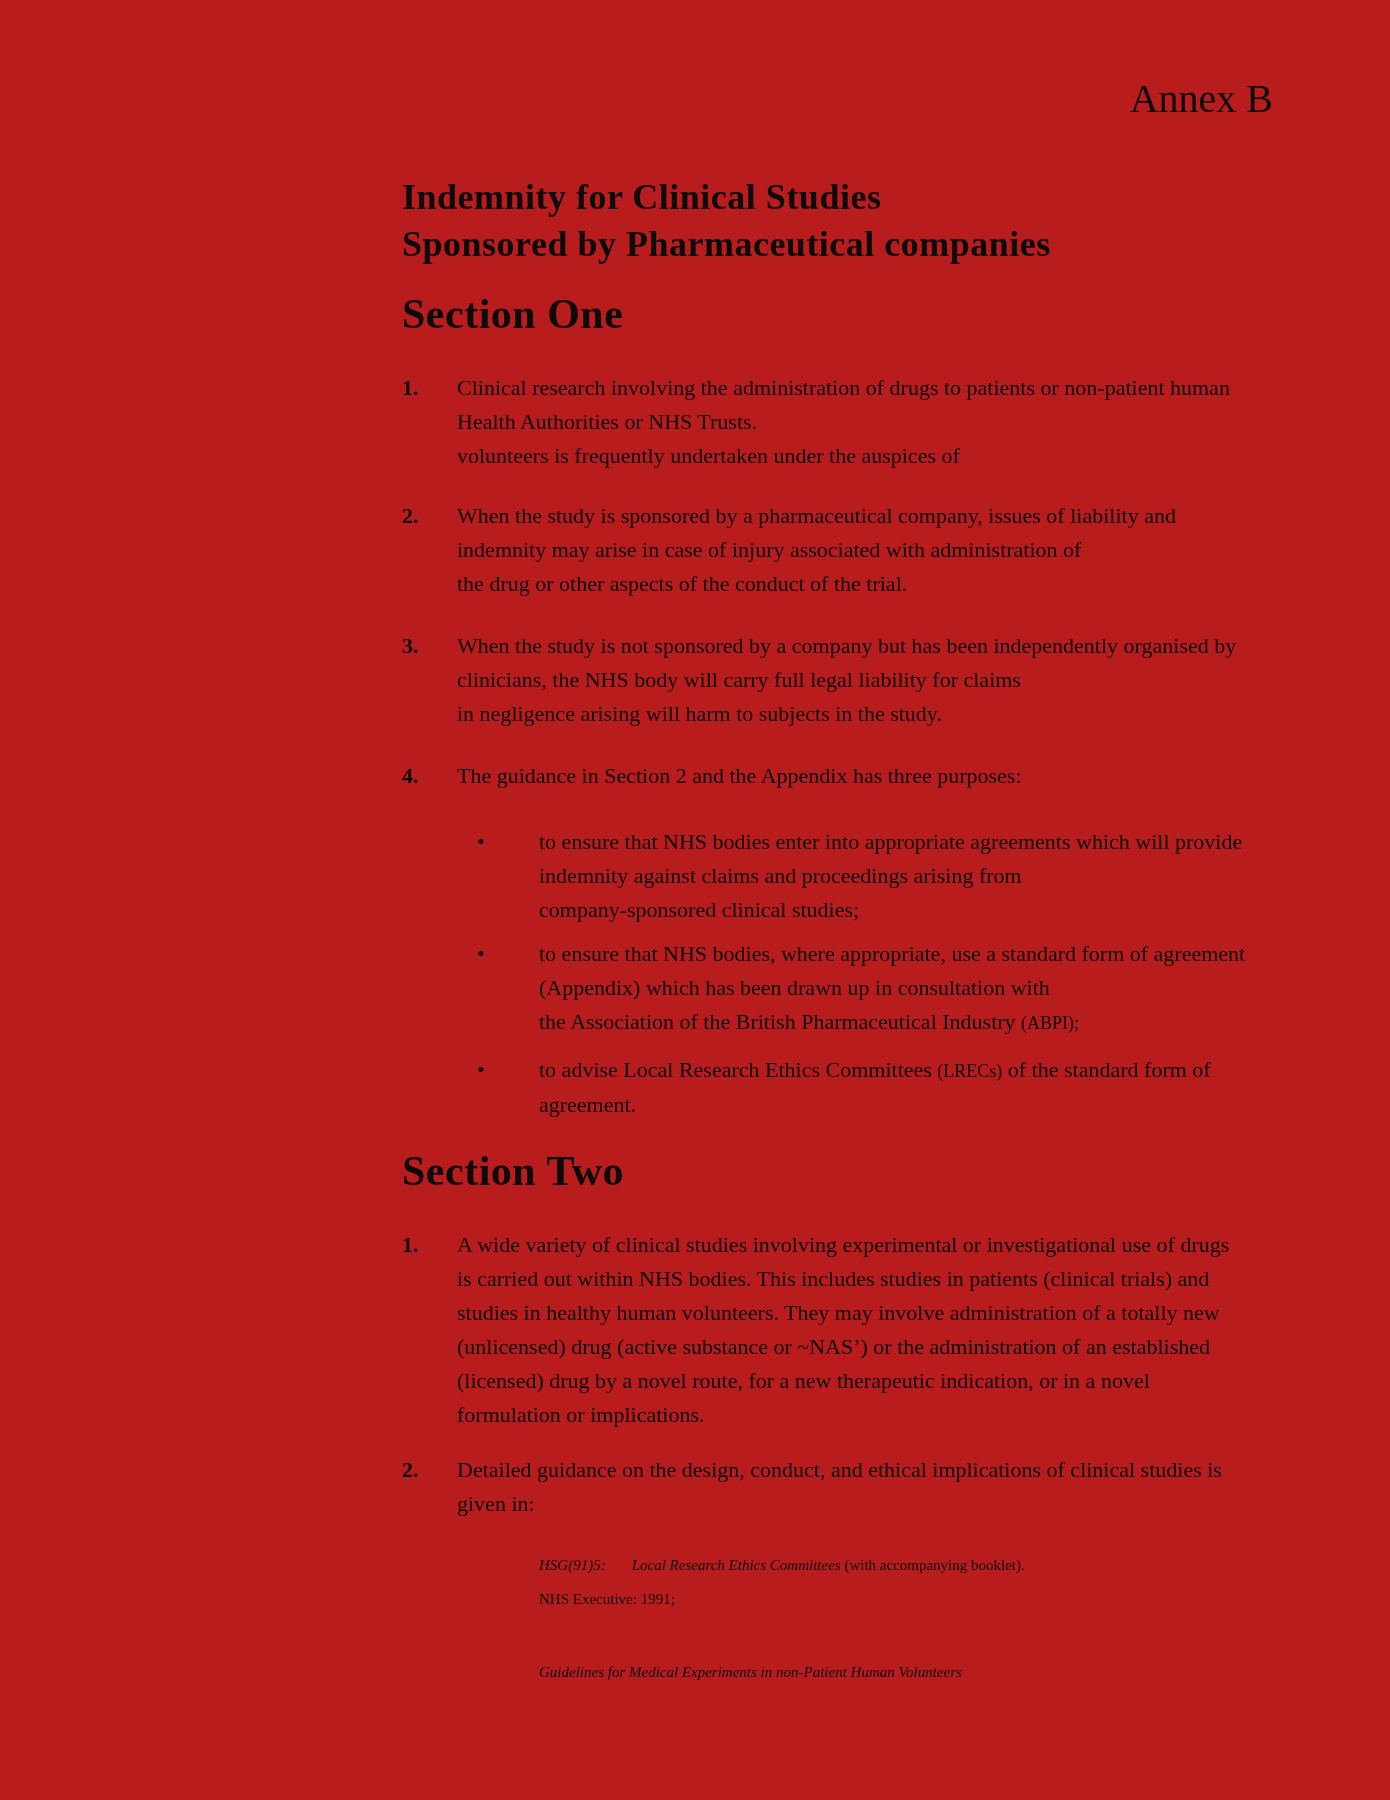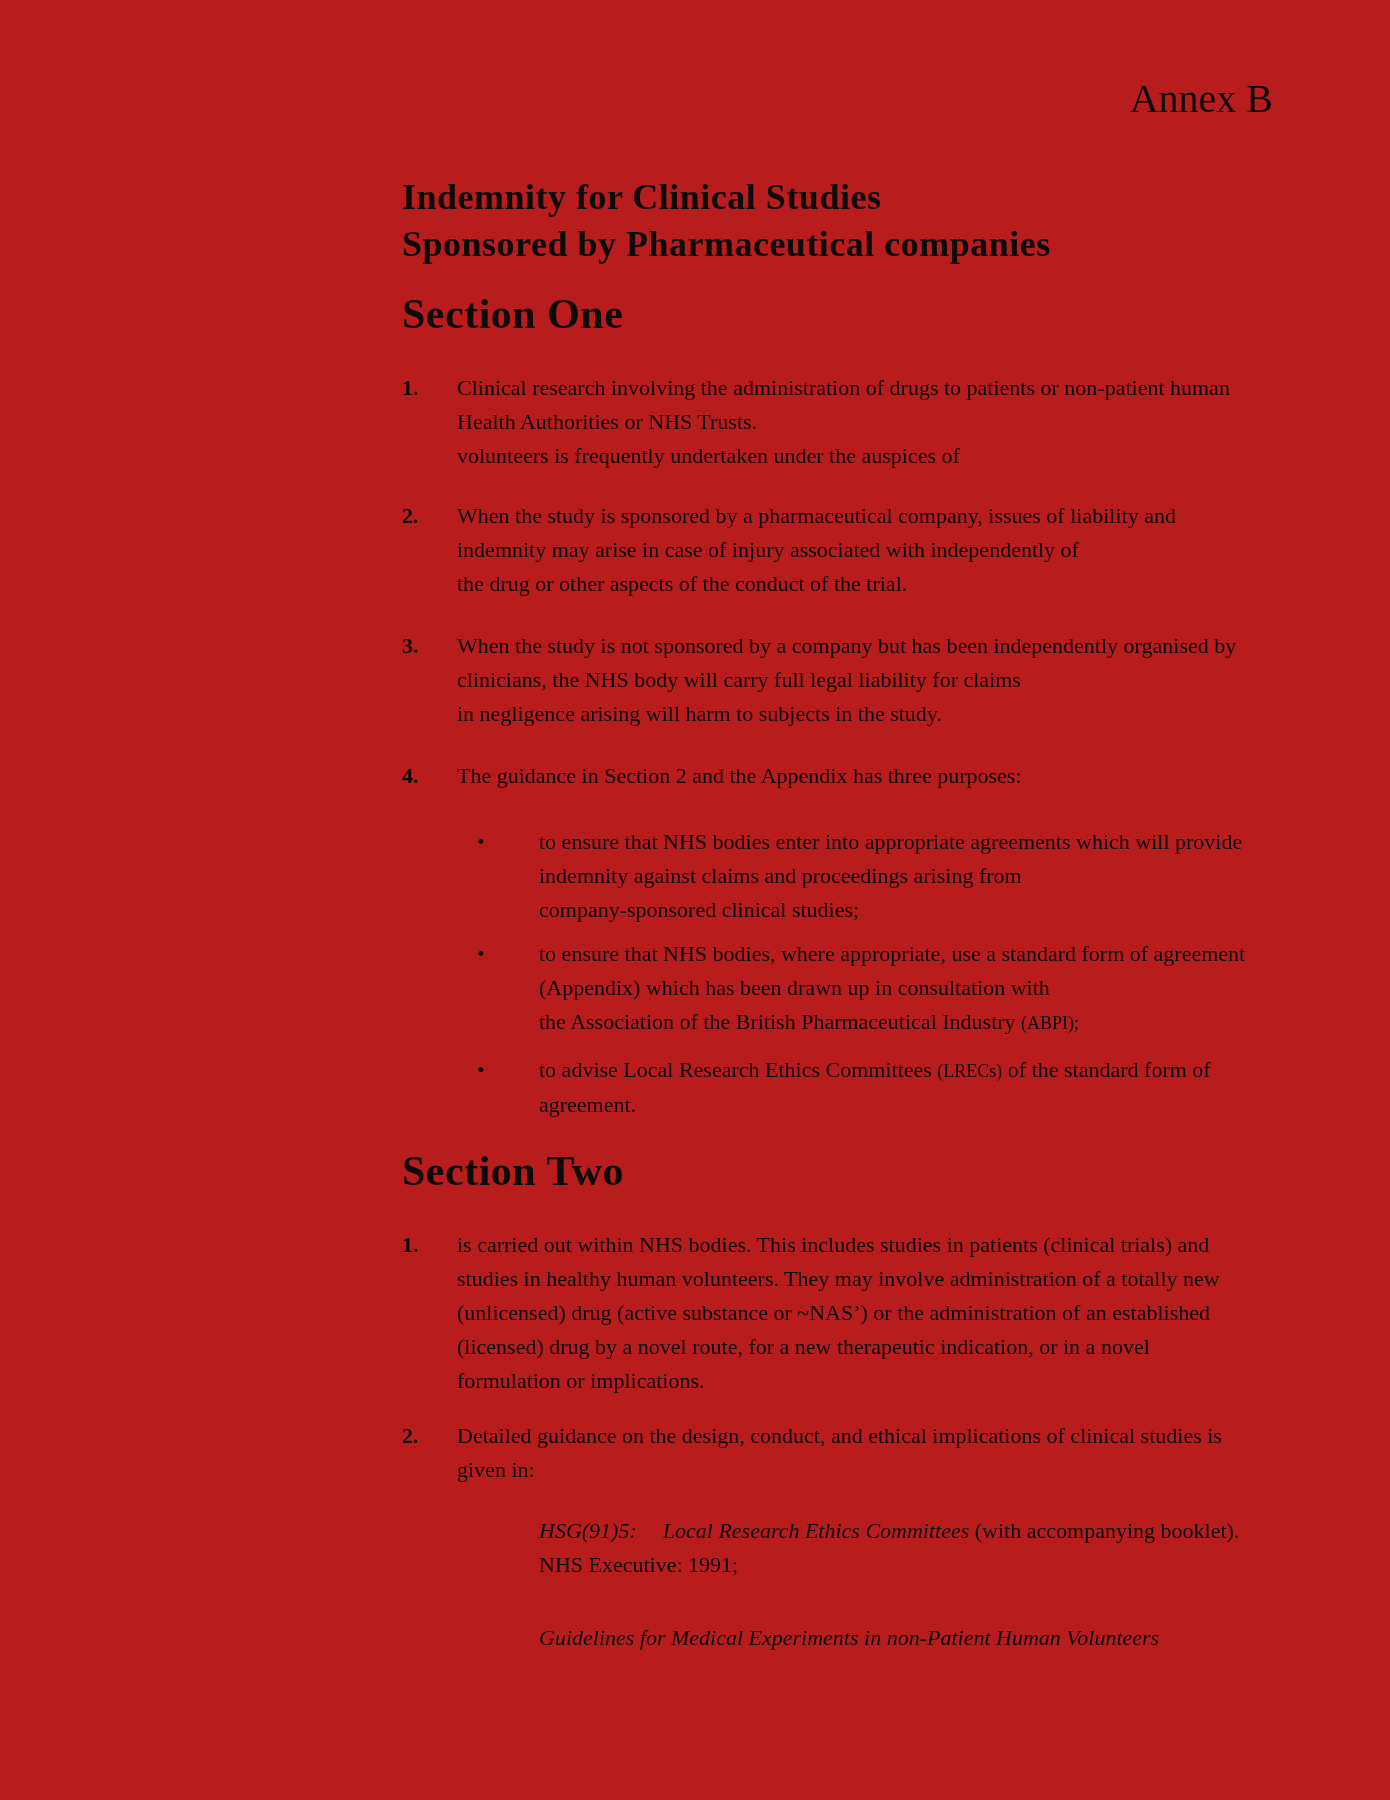--- a/index.html
+++ b/index.html
@@ -15,21 +15,21 @@
   .sec-heading{margin:0;font-size:42px;line-height:46px;font-weight:bold;letter-spacing:0.5px;}
   .sec-one{margin-top:23px;}
   .sec-two{margin-top:26px;}
   .item{display:flex;font-size:22px;line-height:34px;}
   .num{width:55px;flex:none;font-weight:bold;}
   .lines{flex:none;}
   .ln{white-space:nowrap;}
   .bullet{display:flex;font-size:22px;line-height:34px;margin-left:75px;}
   .bmark{width:62px;flex:none;}
   .small{font-size:18px;}
-  .ref{font-size:22px;line-height:34px;margin-left:137px;}
+  .ref{font-size:15px;line-height:34px;margin-left:137px;}
   .italic{font-style:italic;}
   .ref-label{margin-right:26px;}
   .mt-item1{margin-top:34px;}  .mt-item2{margin-top:26px;}
   .mt-item3{margin-top:28px;}  .mt-item4{margin-top:28px;}
   .mt-b1{margin-top:32px;}     .mt-b2{margin-top:10px;}
   .mt-b3{margin-top:13px;}
   .mt-s2i1{margin-top:34px;}   .mt-s2i2{margin-top:21px;}
   .mt-ref1{margin-top:27px;}   .mt-ref2{margin-top:39px;}
 </style>
 </head>
@@ -52,21 +52,21 @@
       <div class="ln">Clinical research involving the administration of drugs to patients or non-patient human</div>
       <div class="ln">Health Authorities or NHS Trusts.</div>
       <div class="ln">volunteers is frequently undertaken under the auspices of</div>
     </div>
   </div>
 
   <div class="item mt-item2">
     <div class="num">2.</div>
     <div class="lines">
       <div class="ln">When the study is sponsored by a pharmaceutical company, issues of liability and</div>
-      <div class="ln">indemnity may arise in case of injury associated with independently of</div>
+      <div class="ln">indemnity may arise in case of injury associated with administration of</div>
       <div class="ln">the drug or other aspects of the conduct of the trial.</div>
     </div>
   </div>
 
   <div class="item mt-item3">
     <div class="num">3.</div>
     <div class="lines">
       <div class="ln">When the study is not sponsored by a company but has been independently organised by</div>
       <div class="ln">clinicians, the NHS body will carry full legal liability for claims</div>
       <div class="ln">in negligence arising will harm to subjects in the study.</div>
@@ -104,20 +104,21 @@
       <div class="ln"><span>to advise Local Research Ethics Committees </span><span class="small">(LRECs)</span><span> of the standard form of</span></div>
       <div class="ln">agreement.</div>
     </div>
   </div>
 
   <h2 class="sec-heading sec-two">Section Two</h2>
 
   <div class="item mt-s2i1">
     <div class="num">1.</div>
     <div class="lines">
+      <div class="ln">A wide variety of clinical studies involving experimental or investigational use of drugs</div>
       <div class="ln">is carried out within NHS bodies. This includes studies in patients (clinical trials) and</div>
       <div class="ln">studies in healthy human volunteers. They may involve administration of a totally new</div>
       <div class="ln">(unlicensed) drug (active substance or ~NAS’) or the administration of an established</div>
       <div class="ln">(licensed) drug by a novel route, for a new therapeutic indication, or in a novel</div>
       <div class="ln">formulation or implications.</div>
     </div>
   </div>
 
   <div class="item mt-s2i2">
     <div class="num">2.</div>

